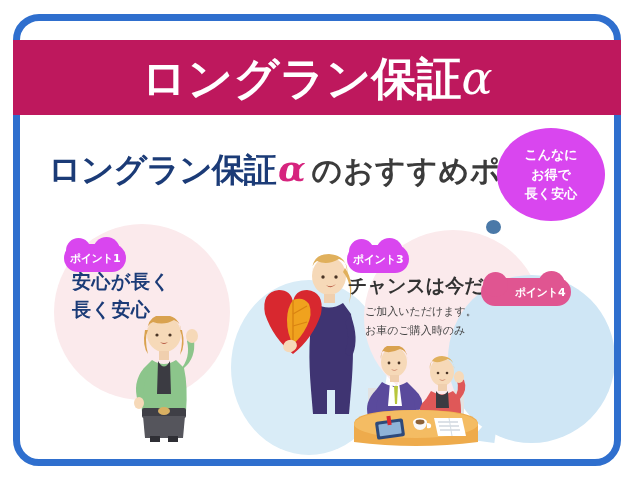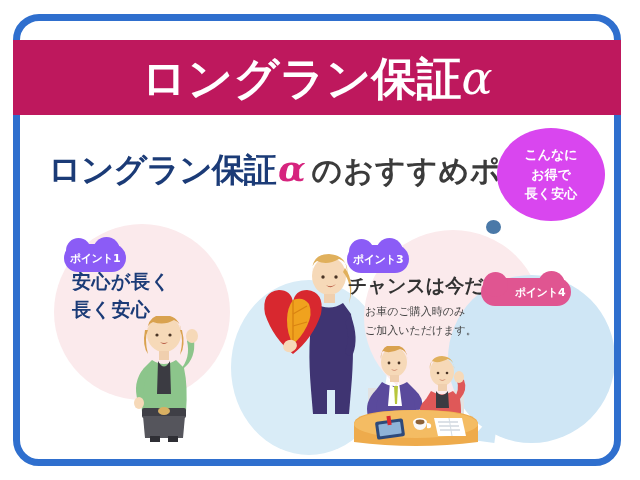--- a/index.html
+++ b/index.html
@@ -165,21 +165,21 @@
   }
   .badge::before, .badge::after {
     content: "";
     position: absolute;
     border-radius: 50%;
     background: inherit;
     z-index: -1;
   }
   .badge::before { left: 2px;  top: -6px; width: 25px; height: 25px; }
   .badge::after  { right: 6px; top: -7px; width: 27px; height: 27px; }
-  .badge-blue { background: #8b5cf6; }
+  .badge-blue { background: #d946ef; }
   .badge-pink { background: #e05591; }
 
   .badge1 { left: 44px;  top: 124px; }
   .badge2 { left: 188px; top: 289px; }
   .badge3 { left: 327px; top: 125px; }
   .badge4 { left: 461px; top: 158px; padding-left: 28px; }
 
   
   .ptext { position: absolute; z-index: 5; line-height: 1.45; }
 
@@ -295,22 +295,22 @@
       <path d="M36 58 L36 102" stroke="#d98312" stroke-width="1.4"></path>
       <path d="M36 72 L50 64 M36 84 L50 80" stroke="#d98312" stroke-width="1.2"></path>
       <ellipse cx="33" cy="104" rx="7" ry="6" fill="#f6d9b8" transform="rotate(-20 33 104)"></ellipse>
       <path d="M54 148 L70 148 L70 172 L56 172Z" fill="#3f3472"></path>
       <path d="M78 148 L94 148 L92 172 L78 172Z" fill="#3f3472"></path>
     </svg>
 
     <div class="badge badge-blue badge3">ポイント3</div>
     <div class="ptext p3-head">チャンスは今だけ</div>
     <div class="ptext p3-sub">
+      <div>ご加入いただけます。</div>
       <div>お車のご購入時のみ</div>
-      <div>ご加入いただけます。</div>
     </div>
 
     <svg class="illus i3" width="132" height="104" viewBox="0 0 132 104">
       <rect x="18" y="42" width="10" height="26" fill="#e2e2e2"></rect>
       <rect x="104" y="44" width="10" height="26" fill="#e2e2e2"></rect>
 
       <ellipse cx="44" cy="16" rx="13" ry="15" fill="#f6d9b8"></ellipse>
       <path d="M31 13 Q31 -2 44 -1 Q58 0 57 14 Q58 5 50 3 Q40 8 33 5 Q30 7 31 13Z" fill="#d9a24f"></path>
       <circle cx="39" cy="17" r="1.4" fill="#4a3526"></circle>
       <circle cx="49" cy="17" r="1.4" fill="#4a3526"></circle>

